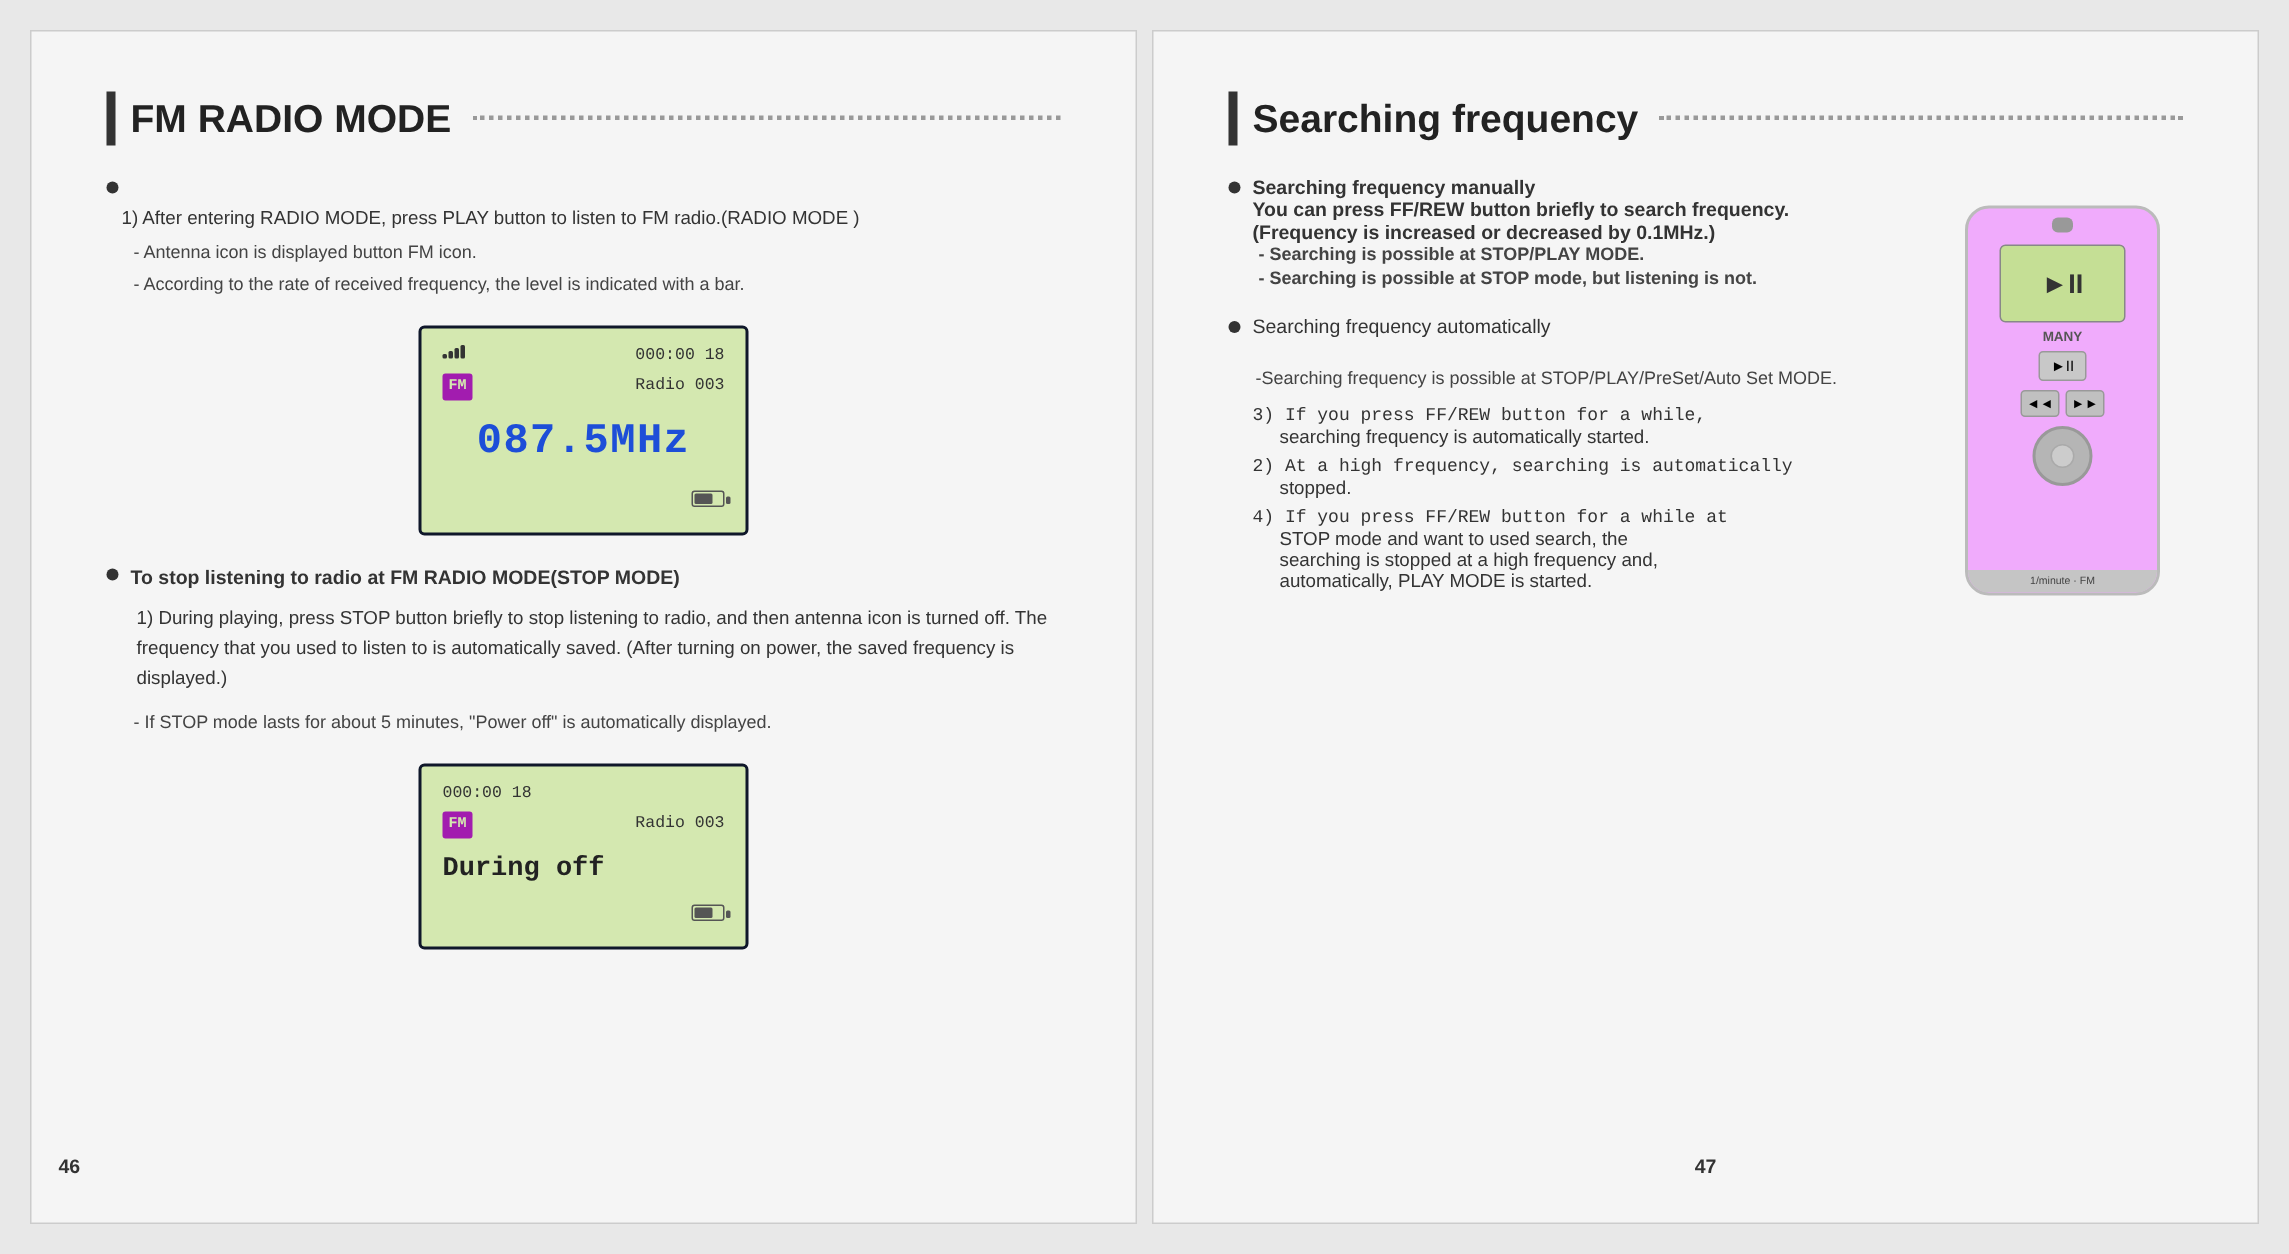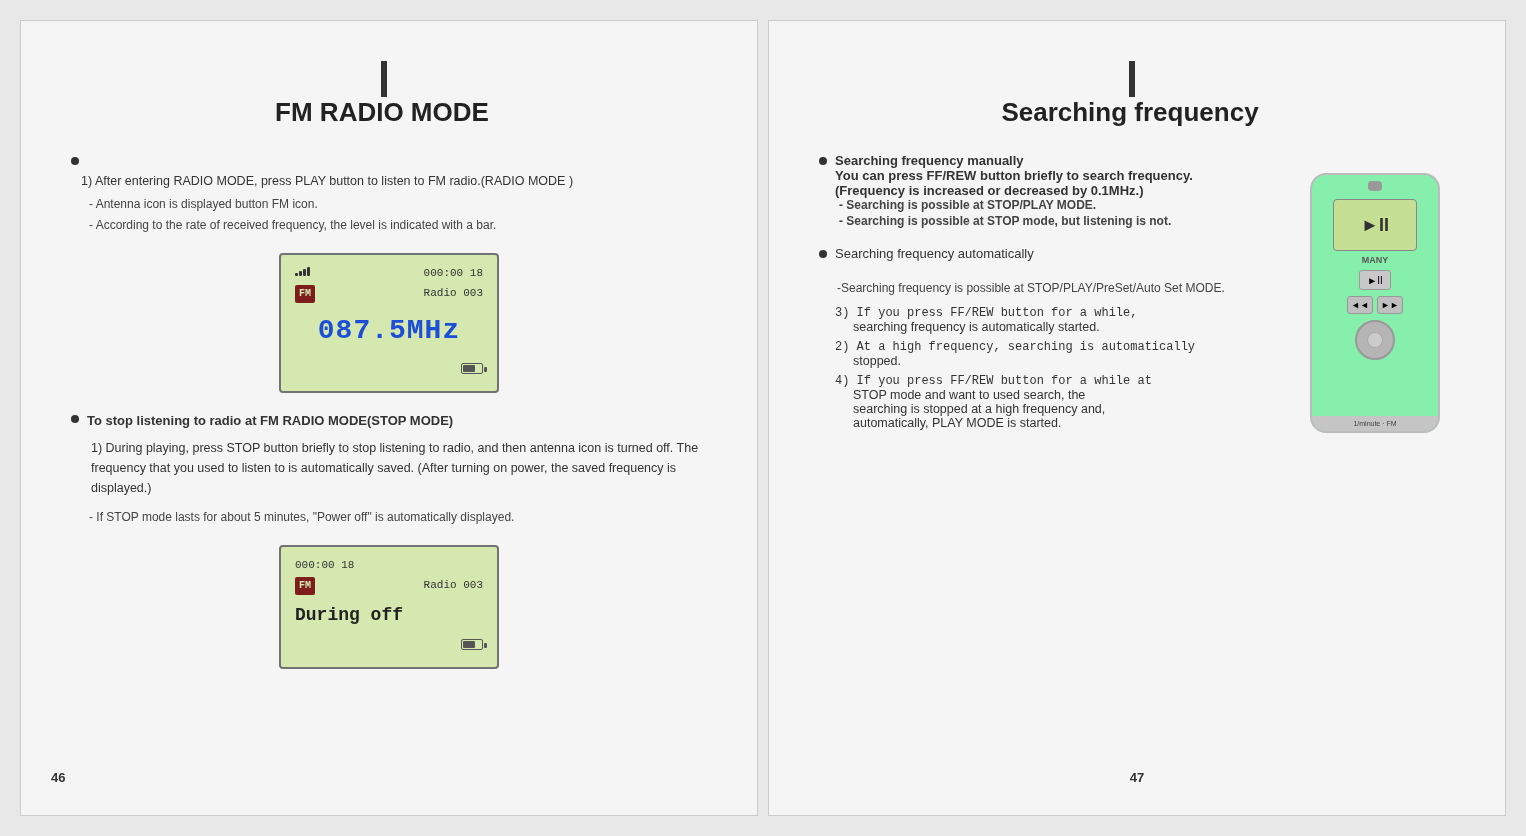--- a/index.html
+++ b/index.html
@@ -27,29 +27,28 @@
       margin-left: 5px;
       margin-right: 20px;
     }
     .page-number {
       position: absolute;
       bottom: 30px;
       font-size: 13px;
       font-weight: bold;
       color: #333;
     }
-    .page-left .page-number { left: 30px; }
+    .page-left .page-number { left: 18px; }
     .page-right .page-number { left: 50%; transform: translateX(-50%); }
 
     
     .section-heading {
       display: flex;
       align-items: center;
       margin-bottom: 20px;
-      flex-direction: column;
     }
     .heading-bar {
       width: 6px;
       height: 36px;
       background: #333;
       margin-right: 10px;
       flex-shrink: 0;
     }
     .heading-text {
       font-size: 26px;
@@ -95,37 +94,37 @@
     .note-item {
       font-size: 12px;
       margin-left: 18px;
       margin-bottom: 4px;
       color: #444;
     }
 
     
     .lcd-display {
       background: #d4e8b0;
-      border: 2px solid #737373;
+      border: 2px solid #0f172a;
       border-radius: 4px;
       width: 220px;
       margin: 18px auto;
       padding: 10px 14px 12px;
       font-family: 'Courier New', monospace;
     }
     .lcd-top-row {
       display: flex;
       justify-content: space-between;
       align-items: center;
       font-size: 11px;
       color: #333;
       margin-bottom: 2px;
     }
     .lcd-fm-badge {
-      background: #7f1d1d;
+      background: #a21caf;
       color: #d4e8b0;
       font-size: 10px;
       font-weight: bold;
       padding: 1px 4px;
       border-radius: 2px;
     }
     .lcd-middle-row {
       display: flex;
       justify-content: space-between;
       font-size: 11px;
@@ -349,21 +348,21 @@
             <span style="margin-left:18px;">STOP mode and want to used search, the</span><br>
             <span style="margin-left:18px;">searching is stopped at a high frequency and,</span><br>
             <span style="margin-left:18px;">automatically, PLAY MODE is started.</span>
           </div>
         </div>
 
       </div>
     </div>
 
     <div class="right-img-col">
-      <div style="border: 2px solid #bbb; background: #86efac; width: 130px; height: 260px; border-radius: 16px; position: relative; overflow: hidden; margin-top: 20px;">
+      <div style="border: 2px solid #bbb; background: #f0abfc; width: 130px; height: 260px; border-radius: 16px; position: relative; overflow: hidden; margin-top: 20px;">
 
         <div style="width: 14px; height: 10px; background: #999; border-radius: 4px; margin: 0 auto; margin-top: 6px;"></div>
 
         <div style="background: #c5df95; width: 84px; height: 52px; border-radius: 4px; margin: 8px auto 4px; border: 1.5px solid #888; display:flex; align-items:center; justify-content:center; font-size:18px; color:#333; font-weight:bold;">
           ►II
         </div>
 
         <div style="text-align:center; font-size:9px; font-weight:bold; color:#555; margin-bottom:5px;">MANY</div>
 
         <div style="display:flex; justify-content:center; margin-bottom:6px;">

